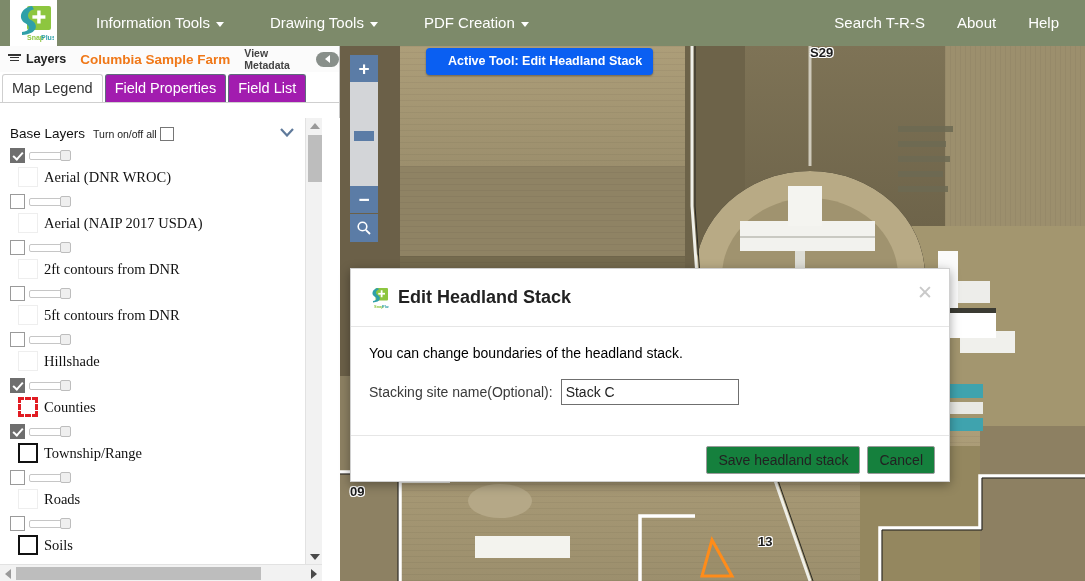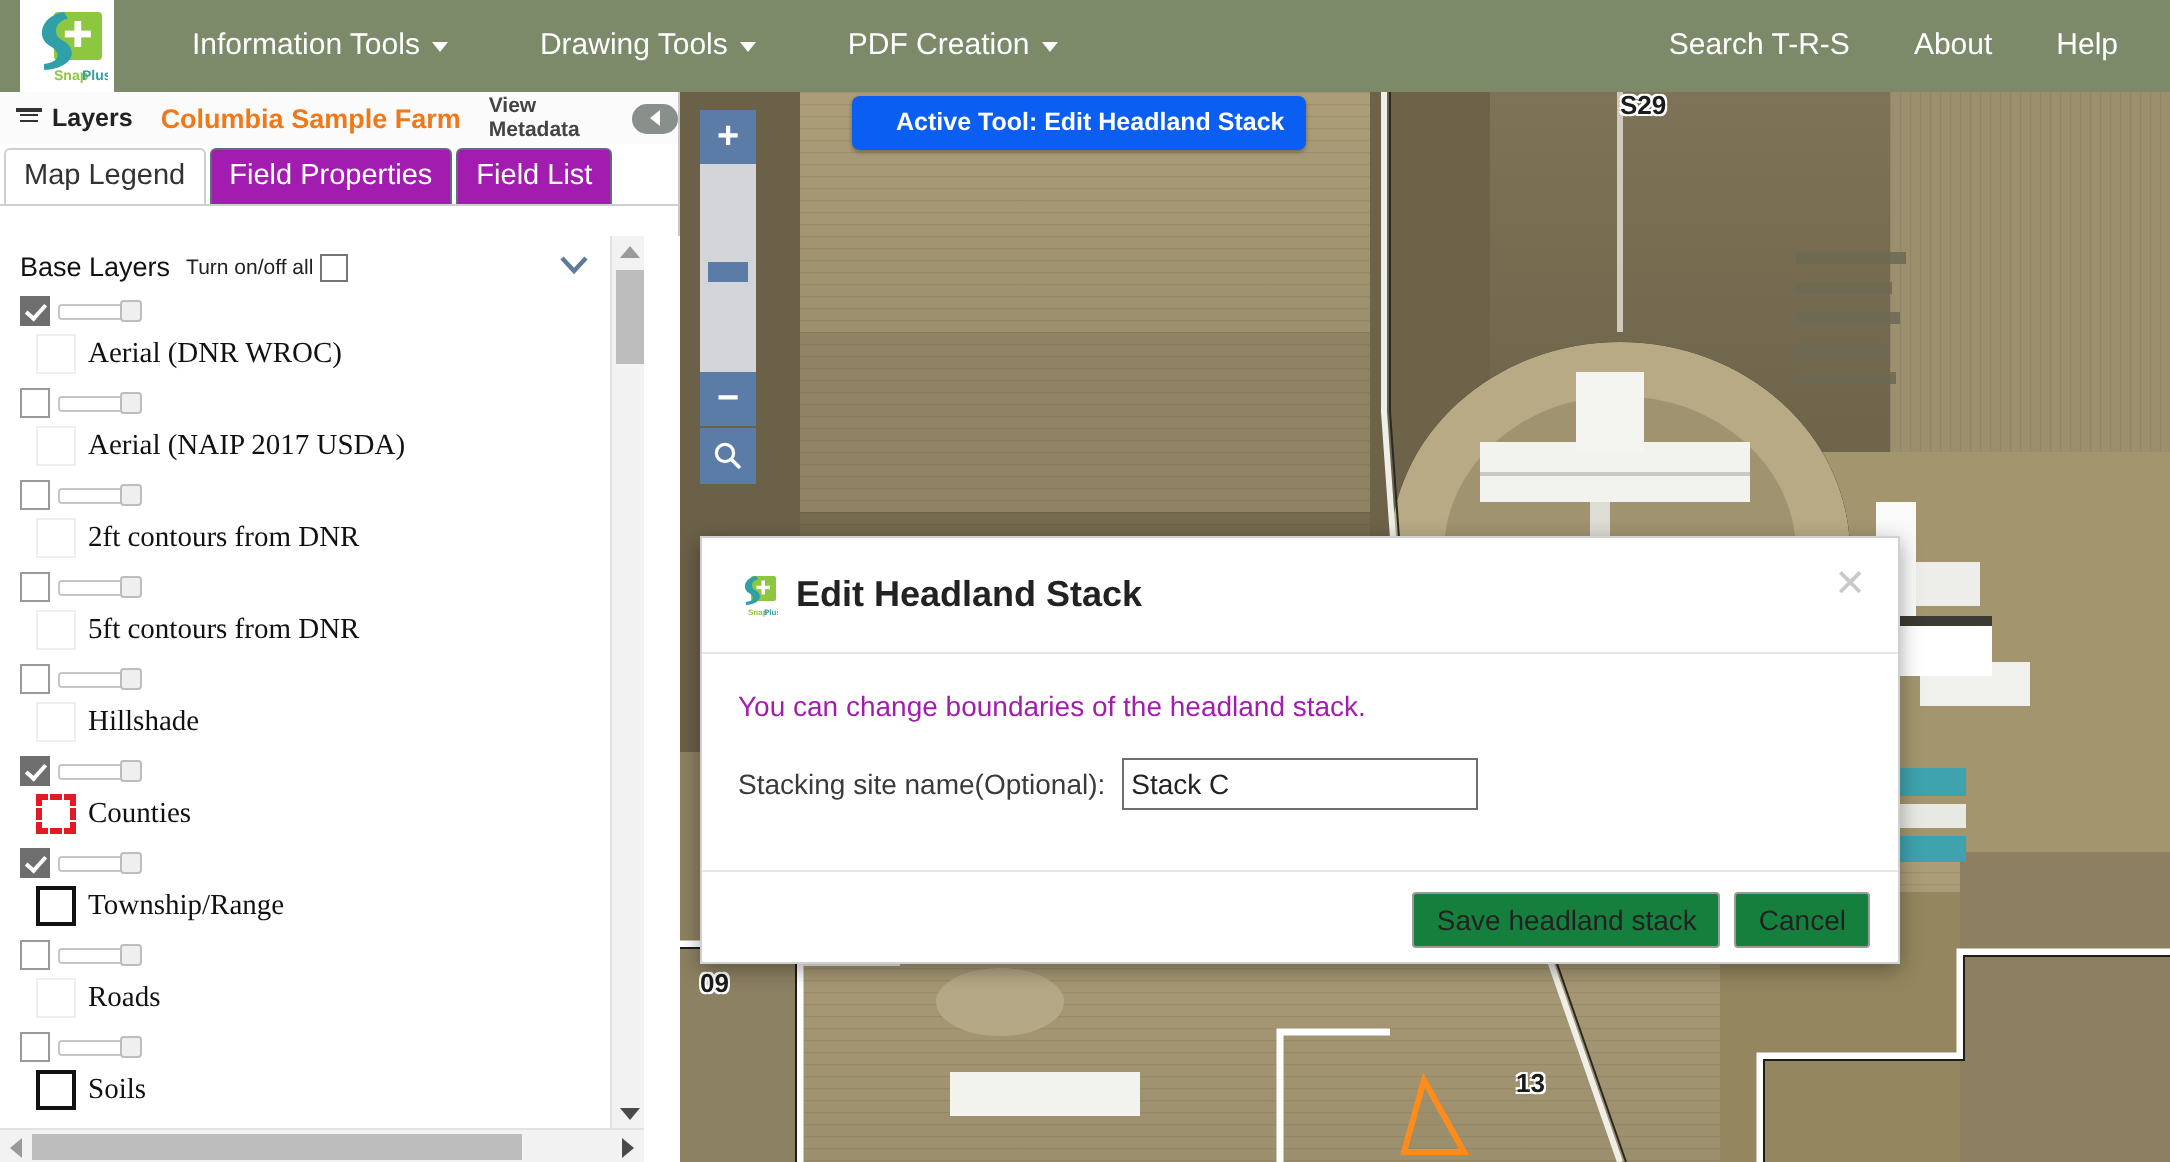--- a/index.html
+++ b/index.html
@@ -220,21 +220,21 @@
     padding: 0 18px; border-bottom: 1px solid #e6e6e6; position: relative;
   }
   .modal-logo { width: 20px; height: 22px; flex: none; margin-right: 9px; }
   .modal-title { font-size: 18px; font-weight: bold; color: #222; }
   .modal-close {
     position: absolute; right: 16px; top: 14px;
     font-size: 19px; color: #c9c9c9; cursor: pointer; line-height: 1;
     font-family: "Liberation Sans", sans-serif;
   }
   .modal-body { padding: 18px 18px 0 18px; height: 108px; }
-  .modal-text { font-size: 14px; color: #a21caf; margin-bottom: 18px; }
+  .modal-text { font-size: 14px; color: #000000; margin-bottom: 18px; }
   .field-row { display: flex; align-items: center; }
   .field-label-txt { font-size: 14px; color: #3a3a3a; margin-right: 8px; }
   .text-input {
     width: 178px; height: 26px; border: 1px solid #6f6f6f; background: #fff;
     font-size: 14px; color: #222; padding: 0 4px;
     font-family: "Liberation Sans", sans-serif;
   }
   .modal-foot {
     height: 48px; border-top: 1px solid #e6e6e6;
     display: flex; align-items: center; justify-content: flex-end;

